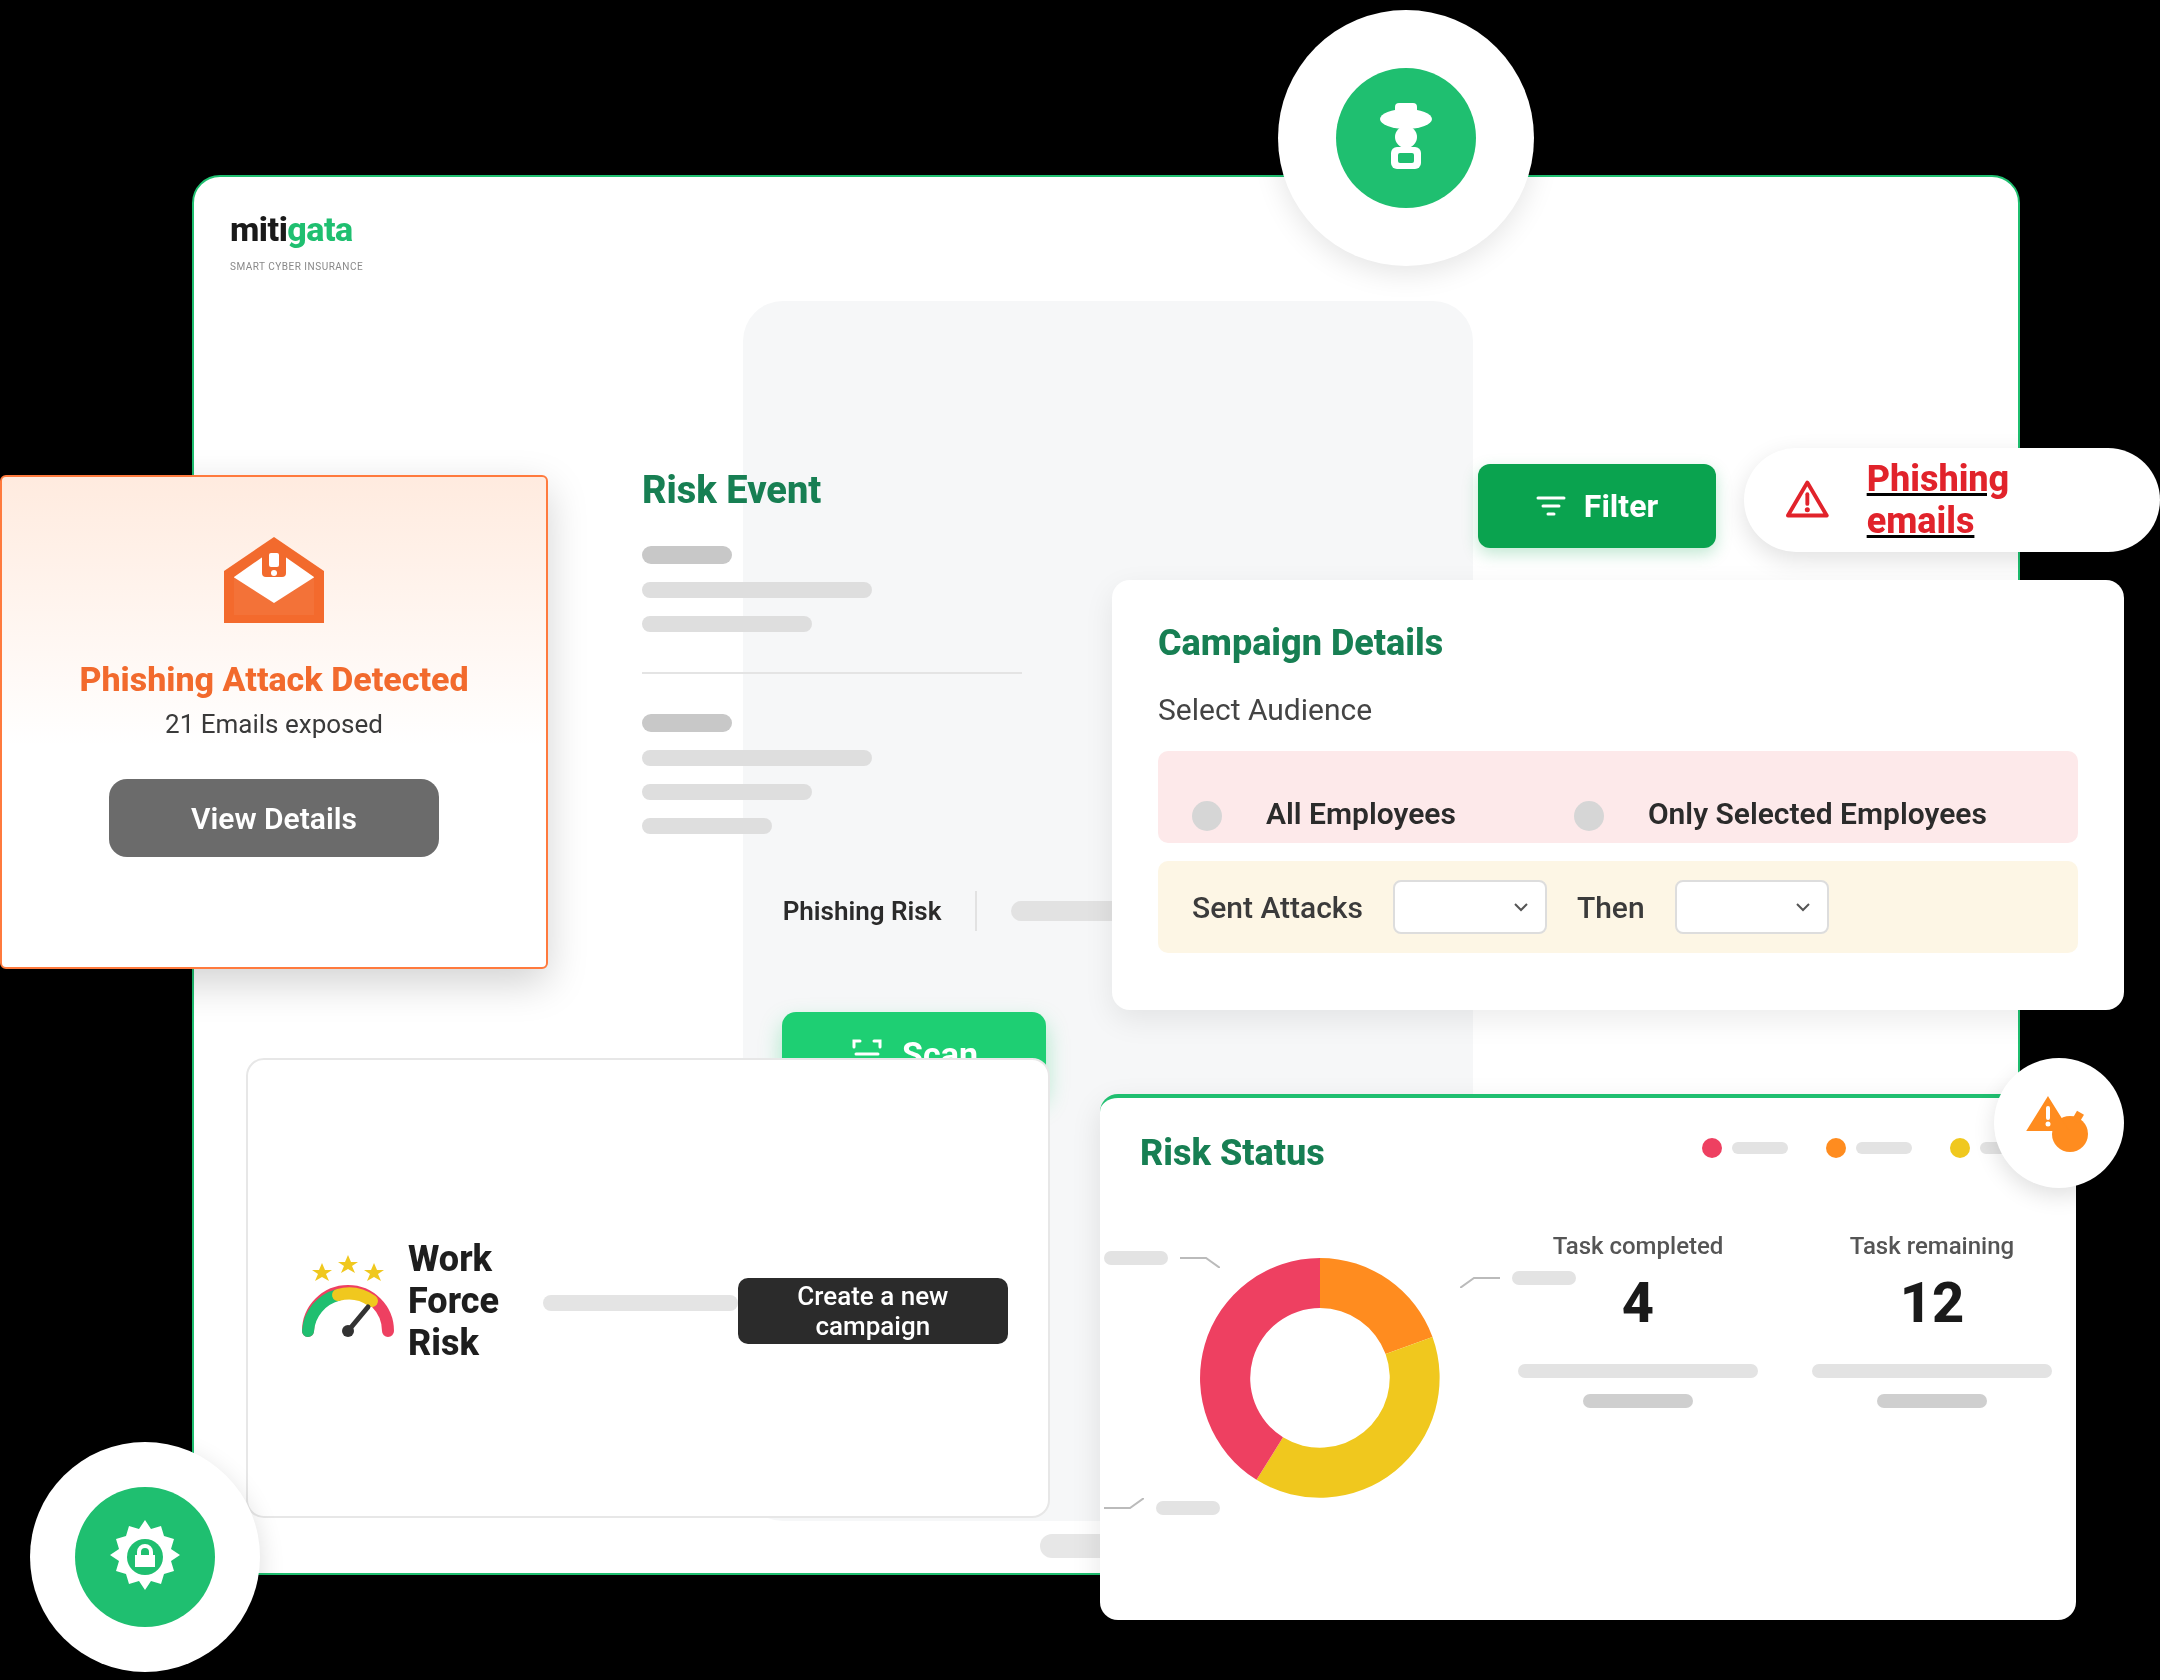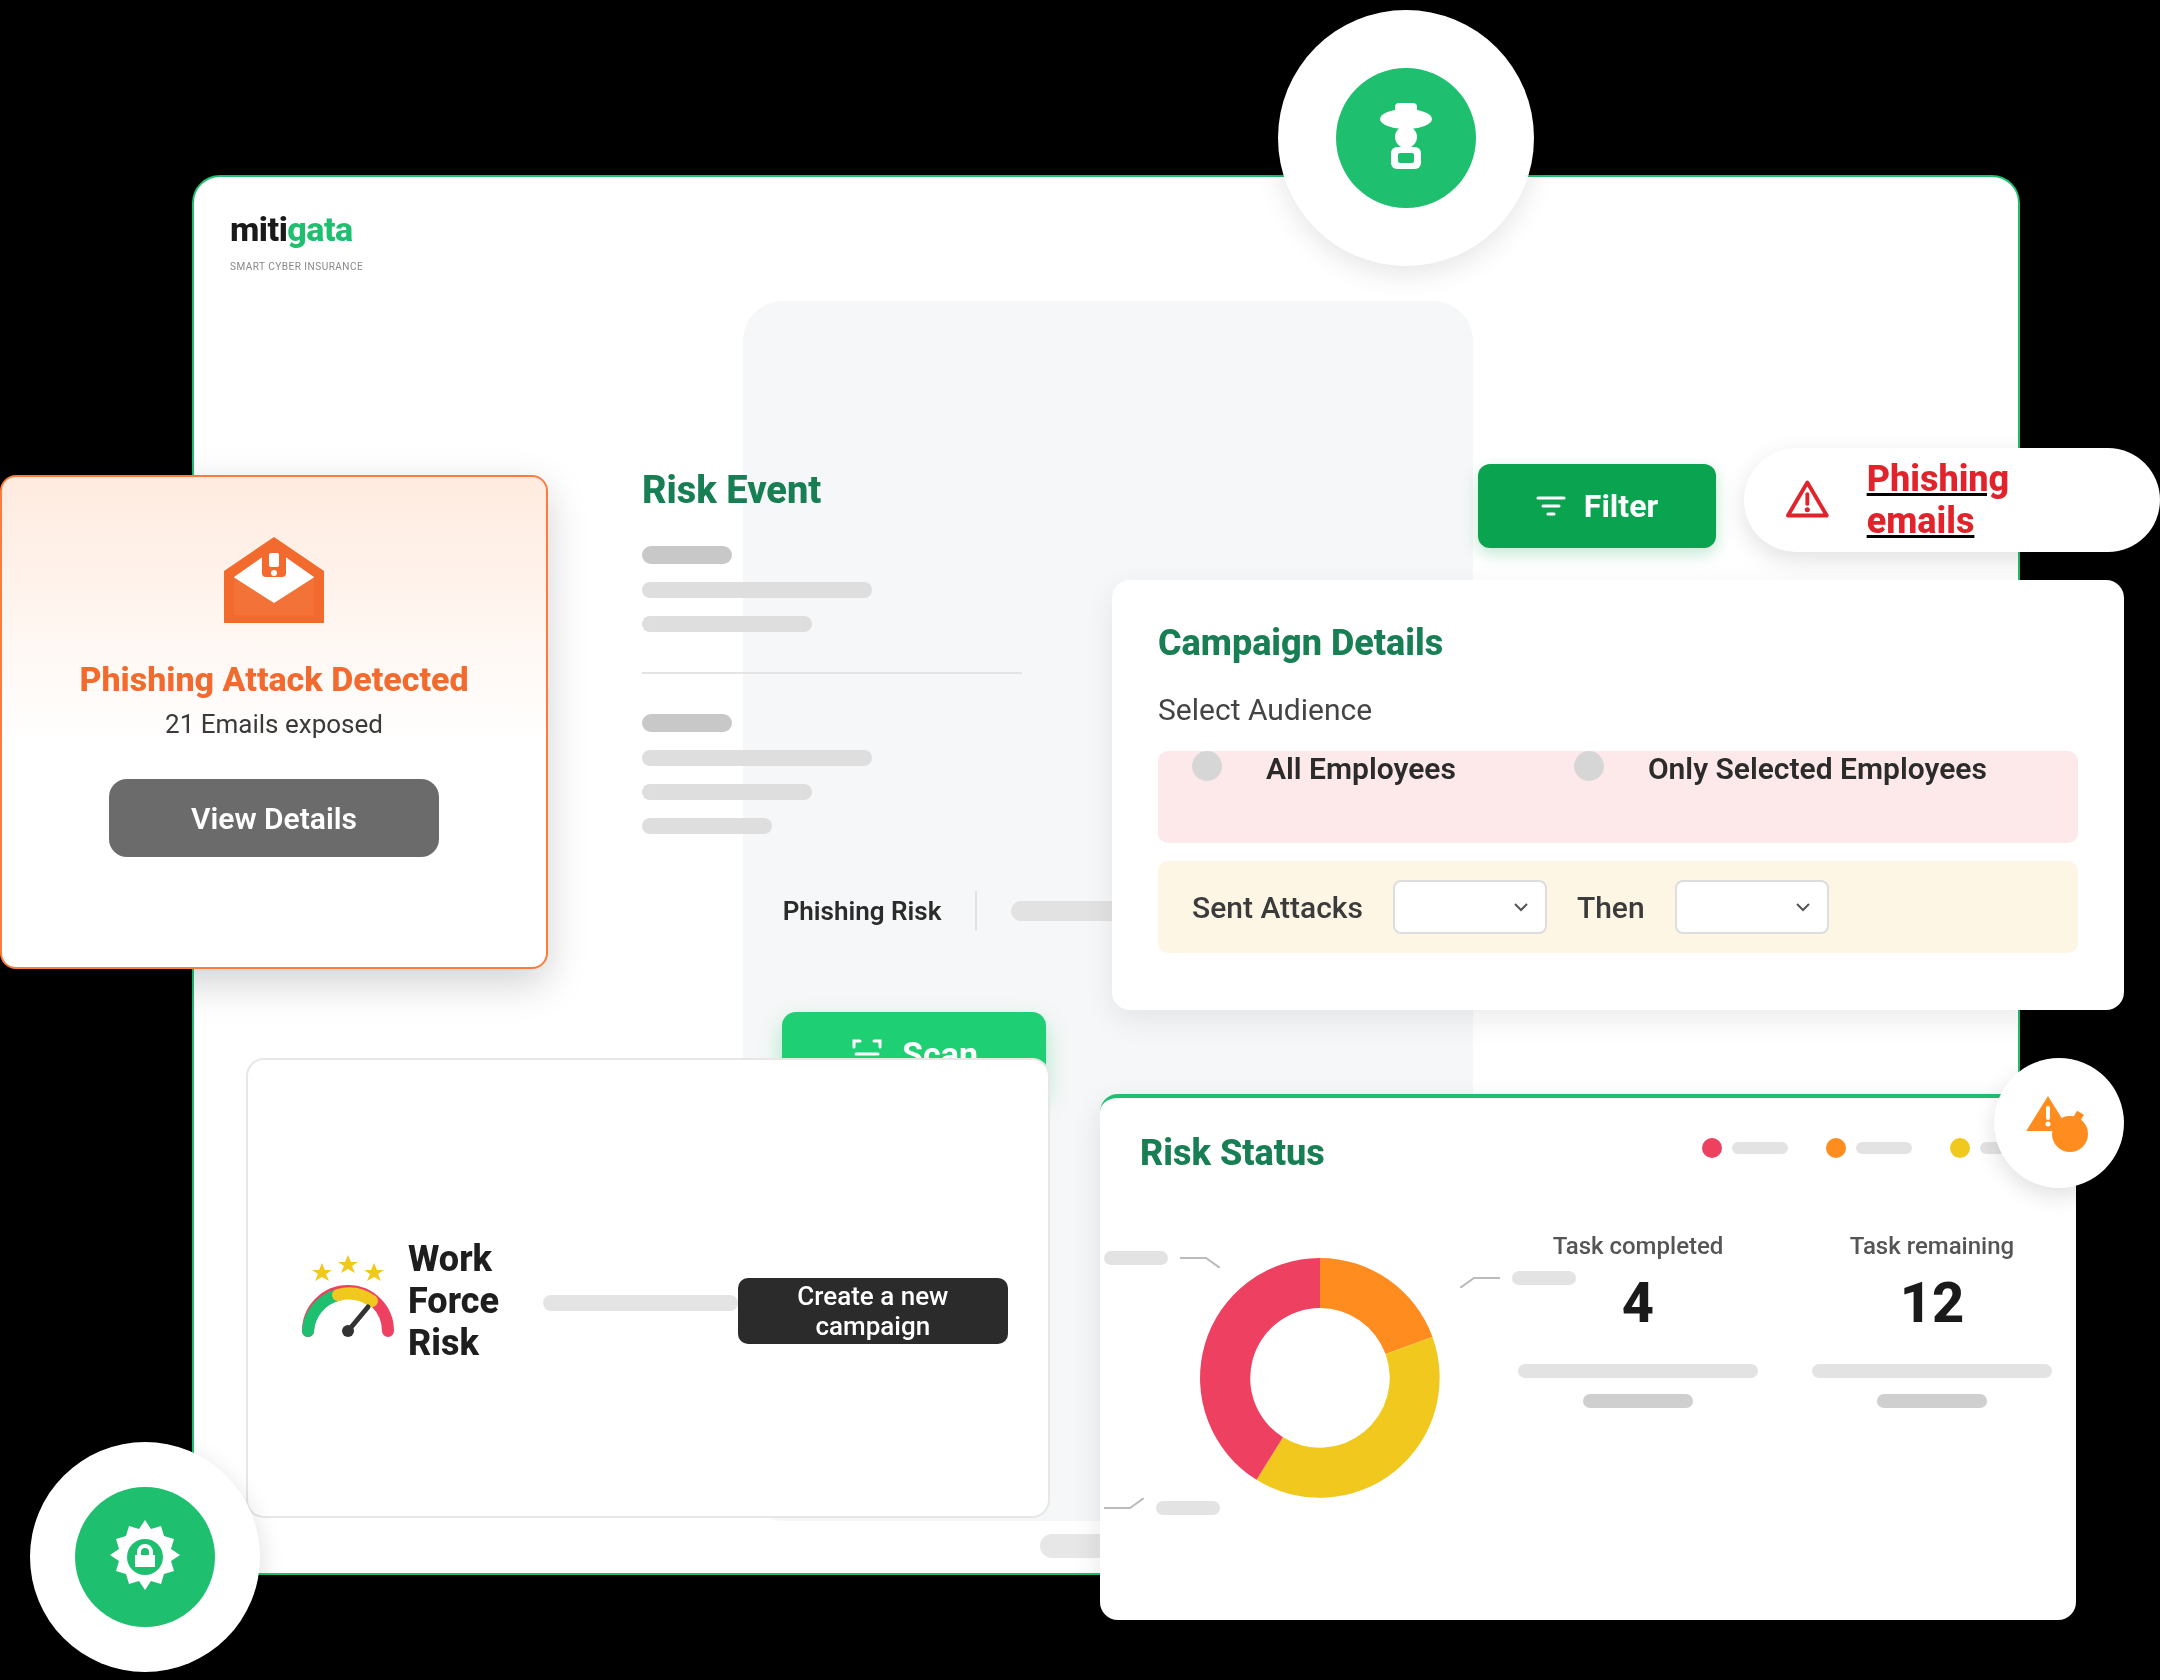--- a/index.html
+++ b/index.html
@@ -31,21 +31,21 @@
 .top-right { display:flex; align-items:center; gap:28px; margin-left:200px; }
 .tr-pill1 { width:160px; height:24px; background:#e7e7e7; border-radius:12px; }
 .tr-pill2 { width:70px; height:24px; background:#e7e7e7; border-radius:12px; }
 .avatar { width:50px; height:50px; border-radius:50%; background:linear-gradient(135deg,#d9b48f,#a06a3f); border:2px solid #ddd; }
 
 
 .hacker-circle { position:absolute; left:1278px; top:10px; width:256px; height:256px; background:#fff; border-radius:50%; display:flex; align-items:center; justify-content:center; box-shadow:0 8px 28px rgba(0,0,0,.1); }
 .hacker-inner { width:140px; height:140px; background:#1fbf70; border-radius:50%; display:flex; align-items:center; justify-content:center; }
 
 
-.phish-card { position:absolute; left:0; top:475px; width:548px; height:494px; background:#fff; border-radius:16px; box-shadow:0 14px 40px rgba(0,0,0,.18); border:2px solid #ff7a3d; overflow:hidden; display:flex; flex-direction:column; align-items:center; padding:40px 30px; }
+.phish-card { position:absolute; left:0; top:475px; width:548px; height:494px; background:#fff; border-radius:6px; box-shadow:0 14px 40px rgba(0,0,0,.18); border:2px solid #ff7a3d; overflow:hidden; display:flex; flex-direction:column; align-items:center; padding:40px 30px; }
 .phish-card::before { content:""; position:absolute; inset:0; background:linear-gradient(180deg, rgba(255,143,77,.18), rgba(255,255,255,0) 55%); }
 .phish-icon { width:120px; height:100px; position:relative; margin-top:14px; z-index:1; }
 .phish-title { font-size:34px; font-weight:800; color:#f26a2d; margin-top:28px; z-index:1; }
 .phish-sub { font-size:26px; color:#3a3a3a; margin-top:10px; z-index:1; }
 .view-btn { margin-top:40px; width:330px; height:78px; background:#6b6b6b; color:#fff; border:none; border-radius:18px; font-size:30px; font-weight:600; cursor:pointer; z-index:1; }
 
 
 .risk-event { position:absolute; left:642px; top:468px; width:380px; }
 .risk-event h2 { font-size:38px; font-weight:800; color:#177f53; }
 .re-list { margin-top:34px; display:flex; flex-direction:column; gap:18px; }
@@ -58,21 +58,21 @@
 .filter-btn { position:absolute; left:1478px; top:464px; width:238px; height:84px; background:#0aa34f; color:#fff; border:none; border-radius:12px; font-size:32px; font-weight:700; display:flex; align-items:center; justify-content:center; gap:18px; cursor:pointer; box-shadow:0 6px 16px rgba(10,163,79,.25); }
 
 
 .warn-pill { position:absolute; left:1744px; top:448px; height:104px; padding:0 42px; background:#fff; border-radius:52px; display:flex; align-items:center; gap:38px; box-shadow:0 8px 24px rgba(0,0,0,.12);text-decoration:underline; }
 .warn-pill span { font-size:36px; font-weight:800; color:#e1232b; }
 
 
 .campaign { position:absolute; left:1112px; top:580px; width:1012px; height:430px; background:#fff; border-radius:18px; box-shadow:0 10px 30px rgba(0,0,0,.08); padding:42px 46px; }
 .campaign h3 { font-size:36px; font-weight:800; color:#177f53; }
 .select-aud { font-size:30px; color:#444; margin-top:28px; }
-.aud-row { margin-top:24px; height:92px; background:#fde9ea; border-radius:10px; display:flex; align-items:flex-start; padding:0 34px; gap:44px; }
+.aud-row { margin-top:24px; height:92px; background:#fde9ea; border-radius:10px; display:flex; align-items:flex-end; padding:12px 34px; gap:44px; }
 .radio-dot { width:30px; height:30px; border-radius:50%; background:#d6d6d6; flex:0 0 30px; }
 .aud-label { font-size:30px; font-weight:600; color:#2b2b2b; }
 .sent-row { margin-top:18px; height:92px; background:#fdf6e5; border-radius:10px; display:flex; align-items:center; padding:0 34px; gap:30px; }
 .sent-row .lbl { font-size:30px; color:#3b3b3b; font-weight:500; }
 .dd { width:154px; height:54px; border:2px solid #ddd; border-radius:8px; background:#fff; display:flex; align-items:center; justify-content:flex-end; padding-right:14px; }
 .dd svg { width:20px; height:20px; }
 
 
 .scan-btn { position:absolute; left:782px; top:1012px; width:264px; height:84px; background:#1ecf73; color:#fff; border:none; border-radius:14px; font-size:34px; font-weight:700; display:flex; align-items:center; justify-content:center; gap:18px; cursor:pointer; box-shadow:0 10px 22px rgba(30,207,115,.35); }
 

